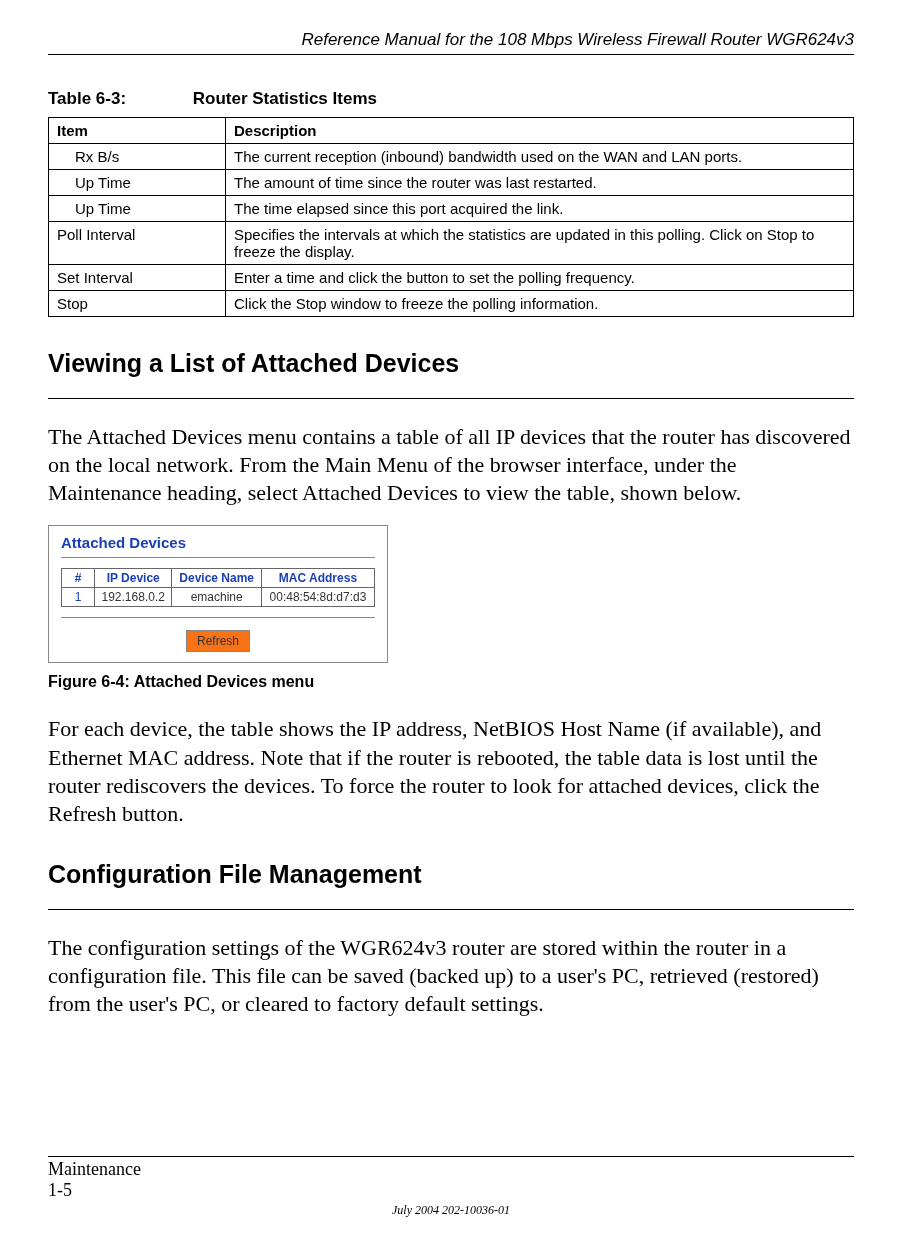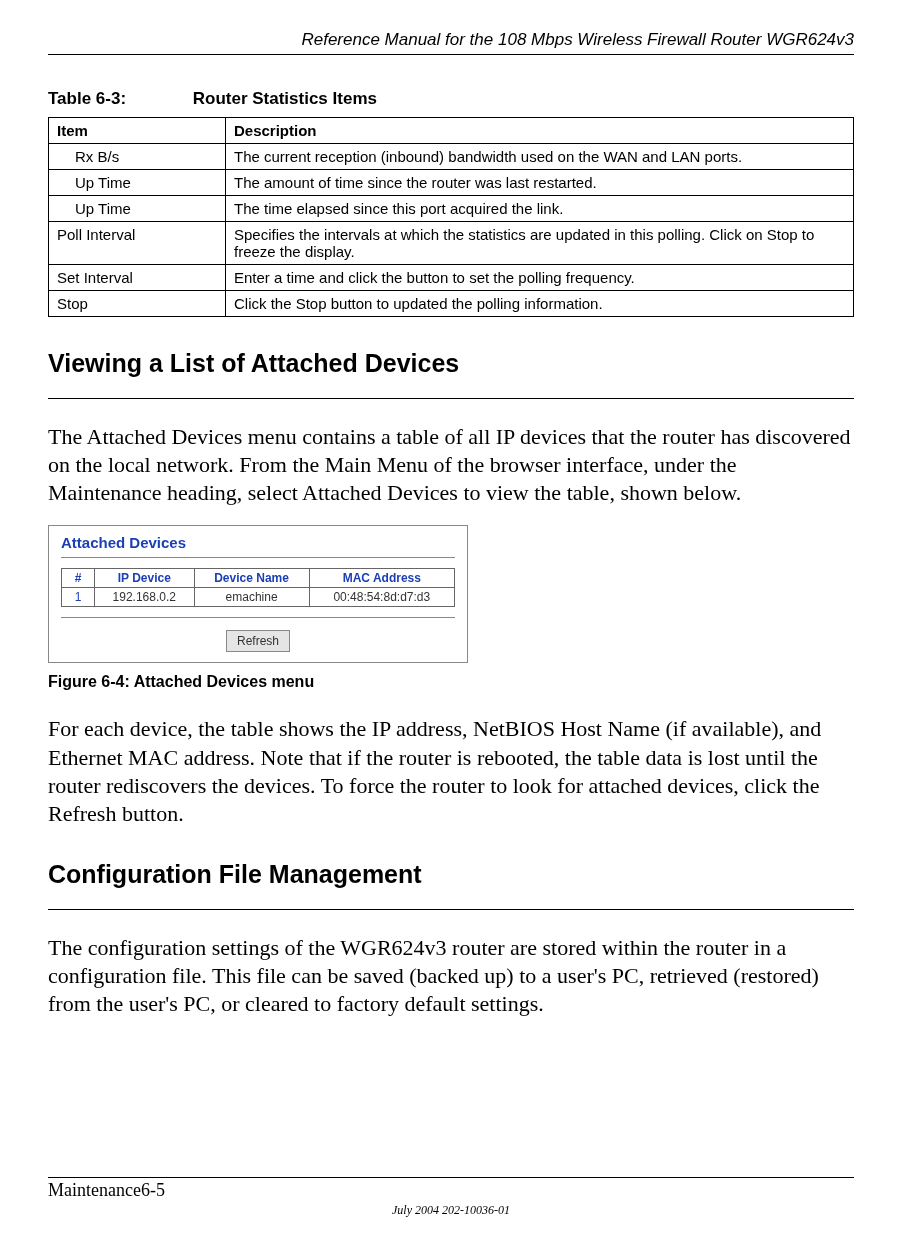--- a/index.html
+++ b/index.html
@@ -62,21 +62,21 @@
     margin-top: 32px;
     margin-bottom: 24px;
   }
   p.body {
     font-size: 22px;
     line-height: 1.28;
     margin: 0 0 18px 0;
   }
   .figure-wrap {
     border: 1px solid #888;
-    width: 420px;
+    width: 340px;
     padding: 8px 12px 10px 12px;
     box-sizing: border-box;
     margin-bottom: 10px;
     background: #fff;
     font-family: Arial, Helvetica, sans-serif;
   }
   .figure-title {
     color: #1b3fb5;
     font-weight: bold;
     font-size: 15px;
@@ -103,41 +103,42 @@
     background:#fff;
     color:#333;
   }
   .attached-col1 { color:#1b3fb5 !important; }
   .refresh-row { text-align:center; margin-top:12px; }
   .refresh-btn {
     display:inline-block;
     font-family: Arial, Helvetica, sans-serif;
     font-size:12px;
     padding:3px 10px;
-    background:#e5e5e5;
+    background:#f97316;
     border:1px solid #888;
     color:#333;
   }
   .figure-caption {
     font-family: Arial, Helvetica, sans-serif;
     font-weight: bold;
     font-size: 16px;
     margin-bottom: 24px;
   }
   .footer {
     position:absolute;
     left:48px; right:48px;
     bottom:30px;
   }
   .footer-line {
     border-top:1px solid #000;
     display:flex;
-    justify-content:flex-start;
+    justify-content:space-between;
     font-size:18px;
     padding-top:2px;
+    flex-direction:column;
   }
   .footer-date {
     text-align:center;
     font-style: italic;
     font-size:12px;
     margin-top:2px;
   }
 </style>
 </head>
 <body>
@@ -171,21 +172,21 @@
     <tr class="noborder-row-last">
       <td>Poll Interval</td>
       <td>Specifies the intervals at which the statistics are updated in this polling. Click on Stop to freeze the display.</td>
     </tr>
     <tr>
       <td>Set Interval</td>
       <td>Enter a time and click the button to set the polling frequency.</td>
     </tr>
     <tr>
       <td>Stop</td>
-      <td>Click the Stop button to updated the polling information.</td>
+      <td>Click the Stop window to freeze the polling information.</td>
     </tr>
   </tbody>
     </table>
 
   <h2 class="section">Viewing a List of Attached Devices</h2>
   <p class="body">The Attached Devices menu contains a table of all IP devices that the router has discovered on the local network. From the Main Menu of the browser interface, under the Maintenance heading, select Attached Devices to view the table, shown below.</p>
 
   <div class="figure-wrap">
     <div class="figure-title">Attached Devices</div>
     <hr class="figure-hr">
@@ -214,18 +215,18 @@
   <div class="figure-caption">Figure 6-4:  Attached Devices menu</div>
 
   <p class="body">For each device, the table shows the IP address, NetBIOS Host Name (if available), and Ethernet MAC address. Note that if the router is rebooted, the table data is lost until the router rediscovers the devices. To force the router to look for attached devices, click the Refresh button.</p>
 
   <h2 class="section">Configuration File Management</h2>
   <p class="body">The configuration settings of the WGR624v3 router are stored within the router in a configuration file. This file can be saved (backed up) to a user's PC, retrieved (restored) from the user's PC, or cleared to factory default settings.</p>
 
   <div class="footer">
     <div class="footer-line">
       <span>Maintenance</span>
-      <span>6-5</span>
+      <span>1-5</span>
     </div>
     <div class="footer-date">July 2004 202-10036-01</div>
   </div>
 
 </div>
 
 </body></html>

